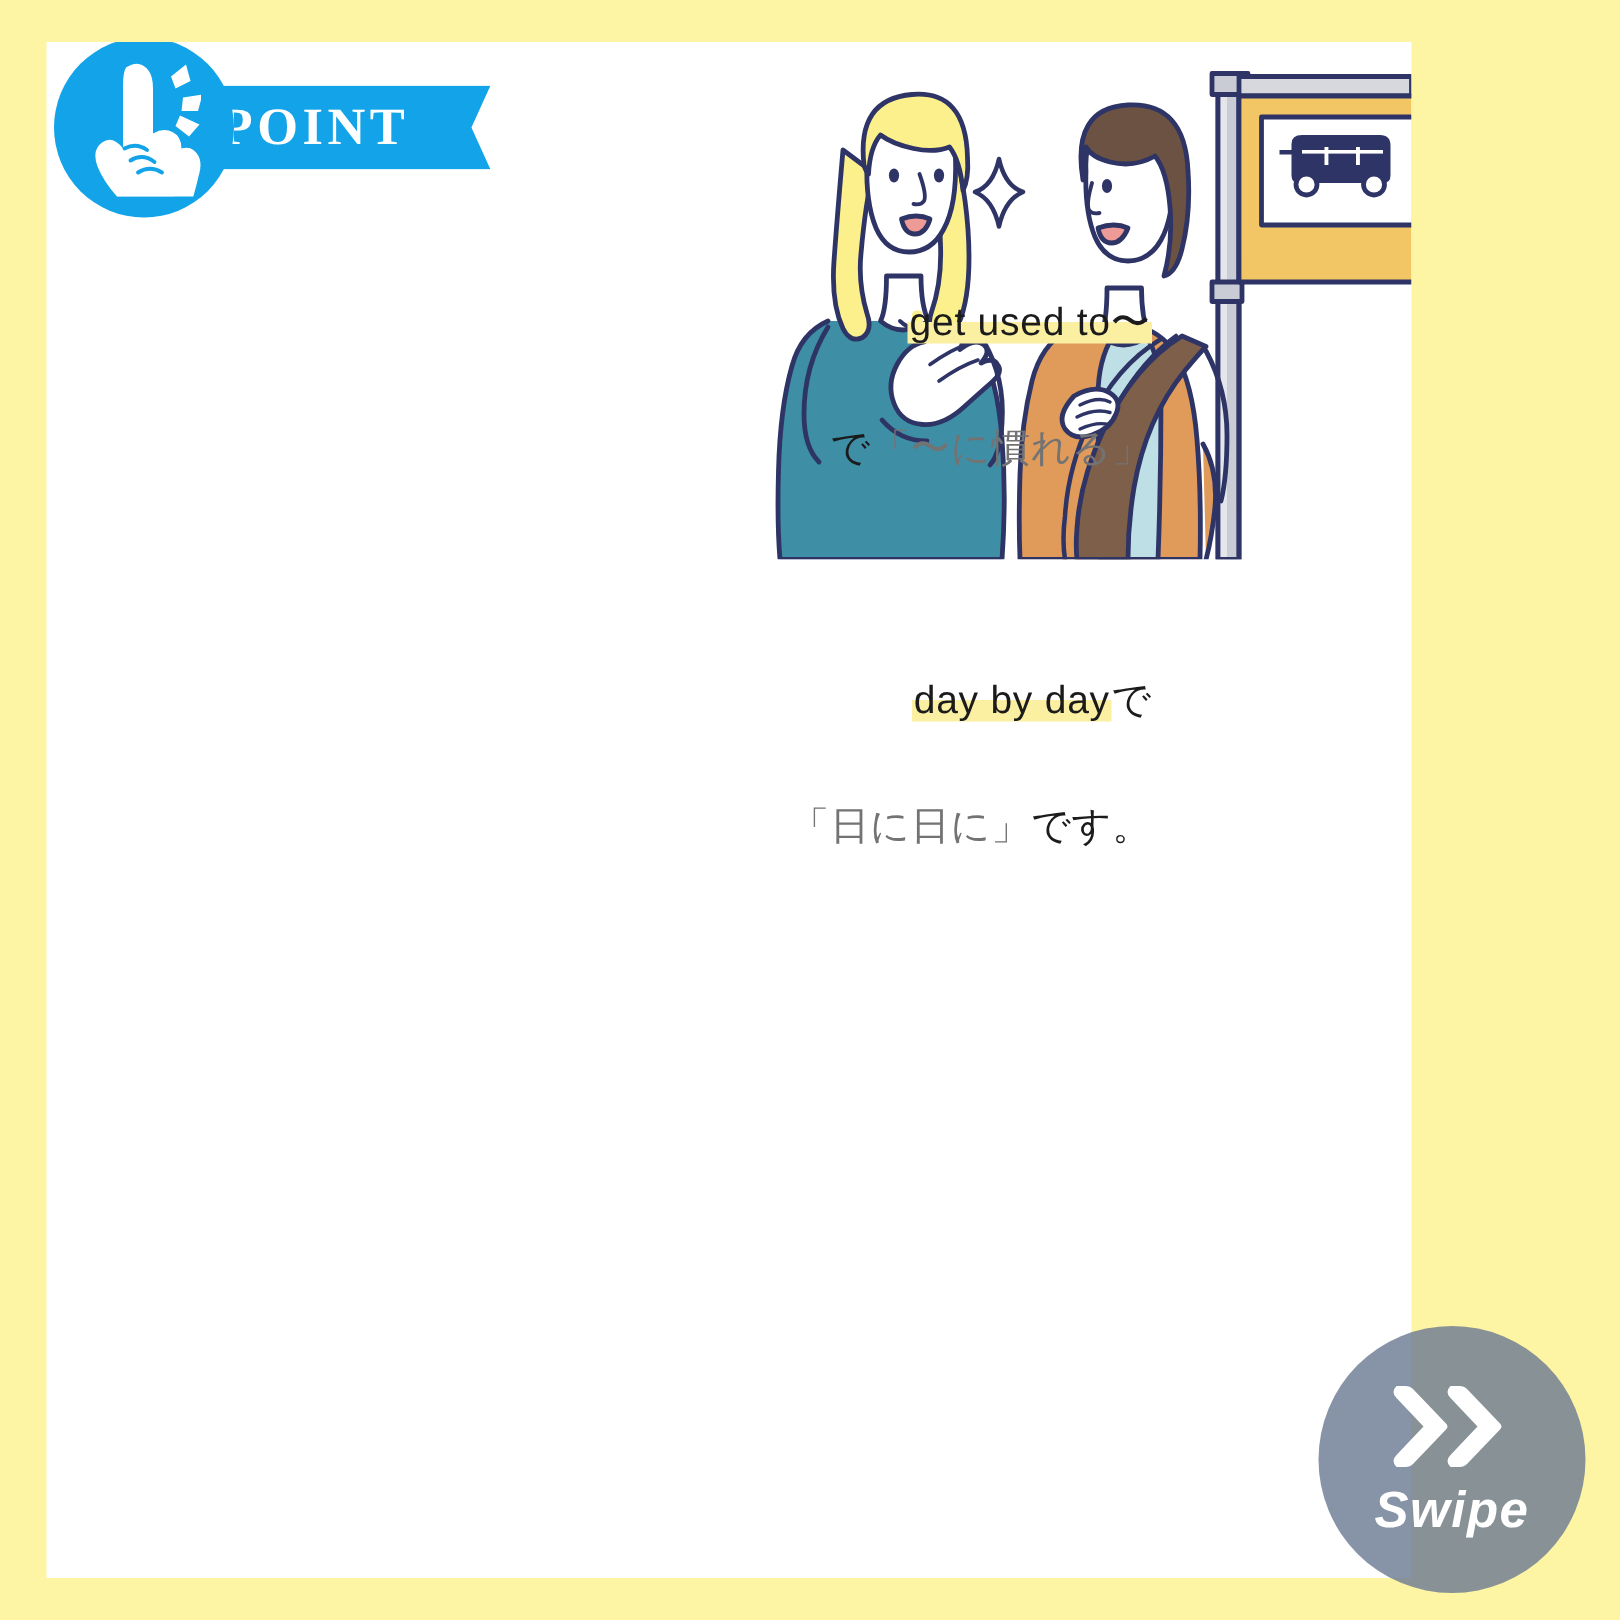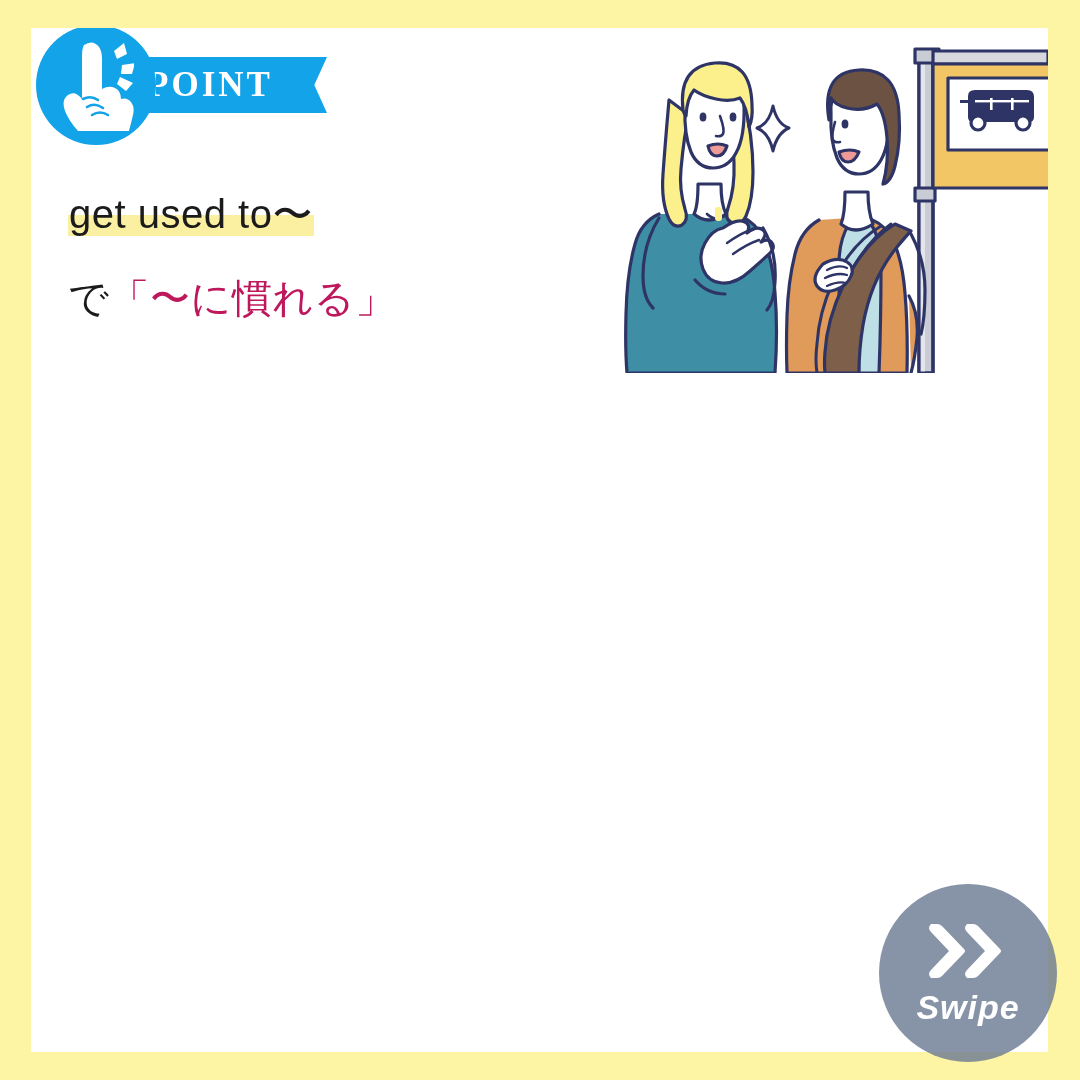--- a/index.html
+++ b/index.html
@@ -6,21 +6,21 @@
   body{
     width:1080px;height:1080px;
     background:#FDF4A4;
     font-family:"Liberation Sans","DejaVu Sans",sans-serif;
     overflow:hidden;
     position:relative;
   }
   .card{
     position:absolute;
     left:31px;top:28px;
-    width:1017px;height:1024px;
+    width:910px;height:1024px;
     background:#ffffff;
     overflow:hidden;
   }
 
   
   .point-badge{
     position:absolute;left:-13px;top:0px;
     width:330px;height:140px;
     z-index:40;
   }
@@ -56,36 +56,37 @@
   .illus svg{display:block;}
 
   
   .text-body{
     position:absolute;
     left:37px;top:144px;
     width:700px;
   }
   .tline{
     position:relative;
-    font-size:40px;
+    font-size:26px;
     line-height:84px;
     color:#1b1b1b;
     white-space:nowrap;
     letter-spacing:0.5px;
+    text-align:right;
   }
   .tline.indent{padding-left:22px;}
   .gap{height:84px;}
   .gap-sm{height:74px;}
   .hl{
     position:relative;
     display:inline;
     background:linear-gradient(transparent 52%, #FBF0A2 52%, #FBF0A2 100%);
     padding:0 1px;
   }
-  .blue{color:#be185d;}
+  .blue{color:#737373;}
 
   
   .swipe{
     position:absolute;
     left:879px;top:884px;
     width:178px;height:178px;
     border-radius:50%;
     background:rgba(108,123,147,0.82);
     display:flex;flex-direction:column;
     align-items:center;justify-content:center;
@@ -241,21 +242,27 @@
     <div class="tline">
       <span class="hl">get used to〜</span>
     </div>
 
     <div class="tline">
       <span>で</span><span class="blue">「〜に慣れる」</span>
     </div>
 
     <div class="gap"></div>
 
-
+    <div class="tline">
+      <span class="hl">day by day</span><span>で</span>
+    </div>
+
+    <div class="tline indent">
+      <span class="blue">「日に日に」</span><span>です。</span>
+    </div>
 
     <div class="gap-sm"></div>
 
 
 
 
 
   </div>
 </div>
 

